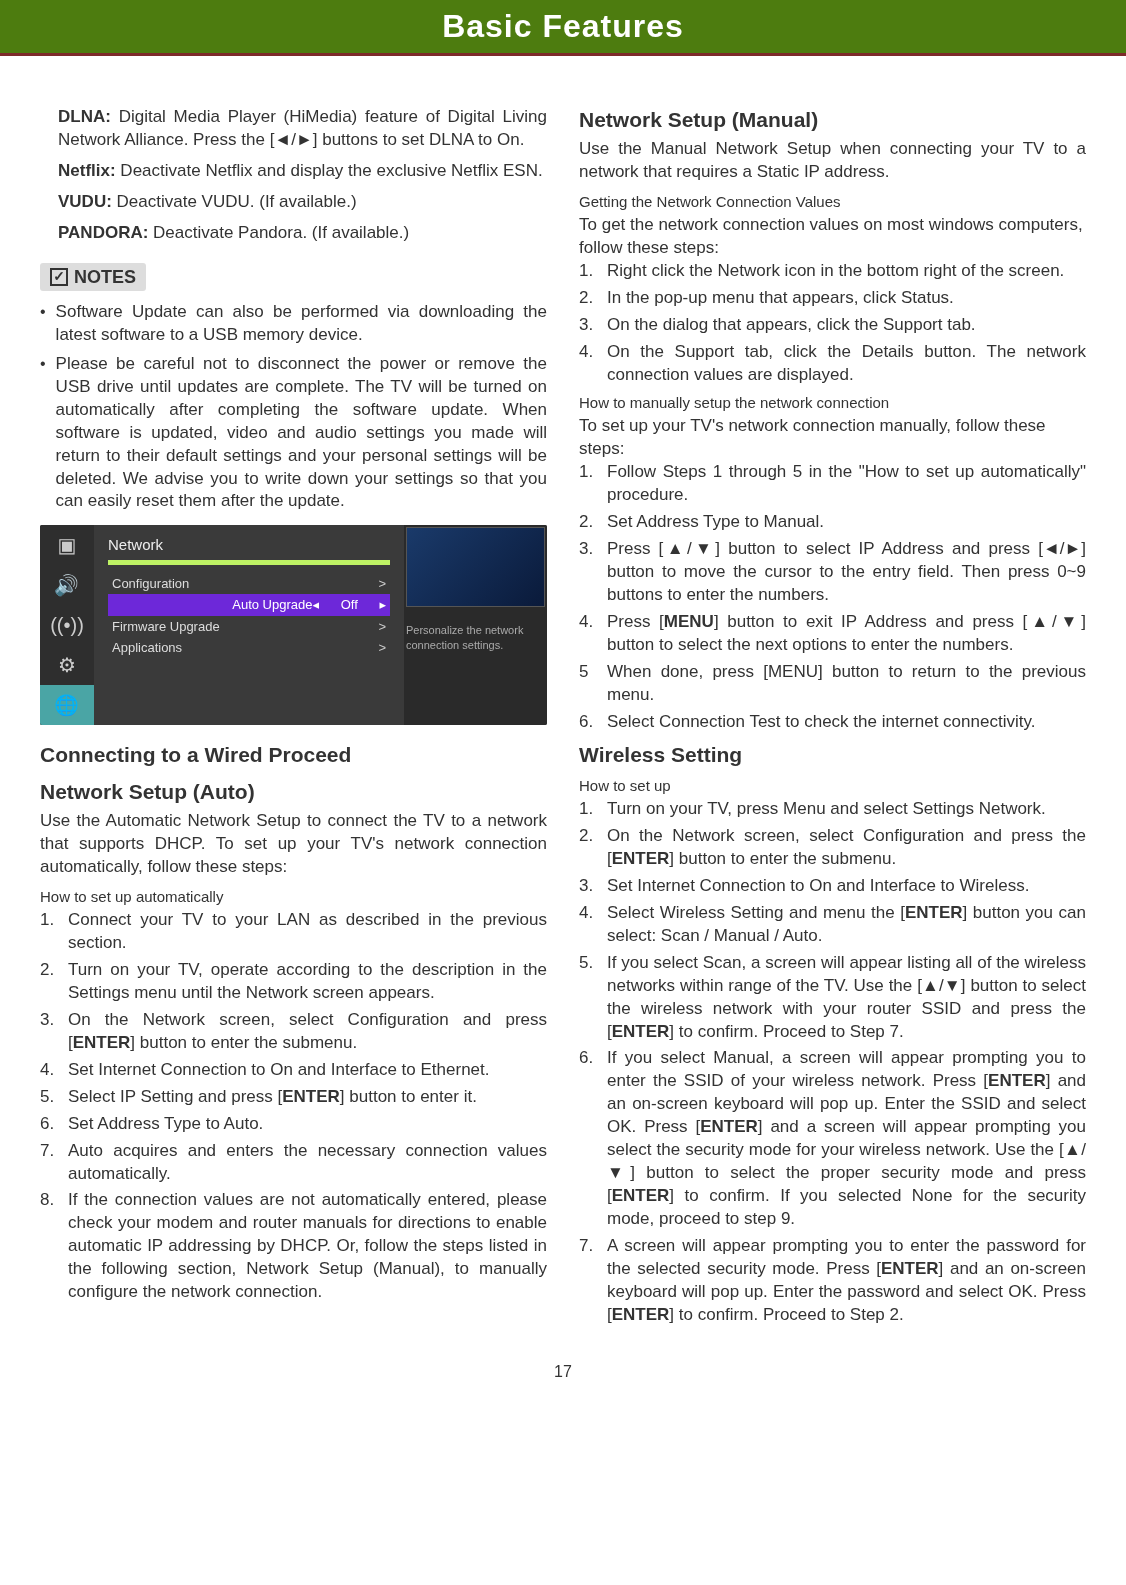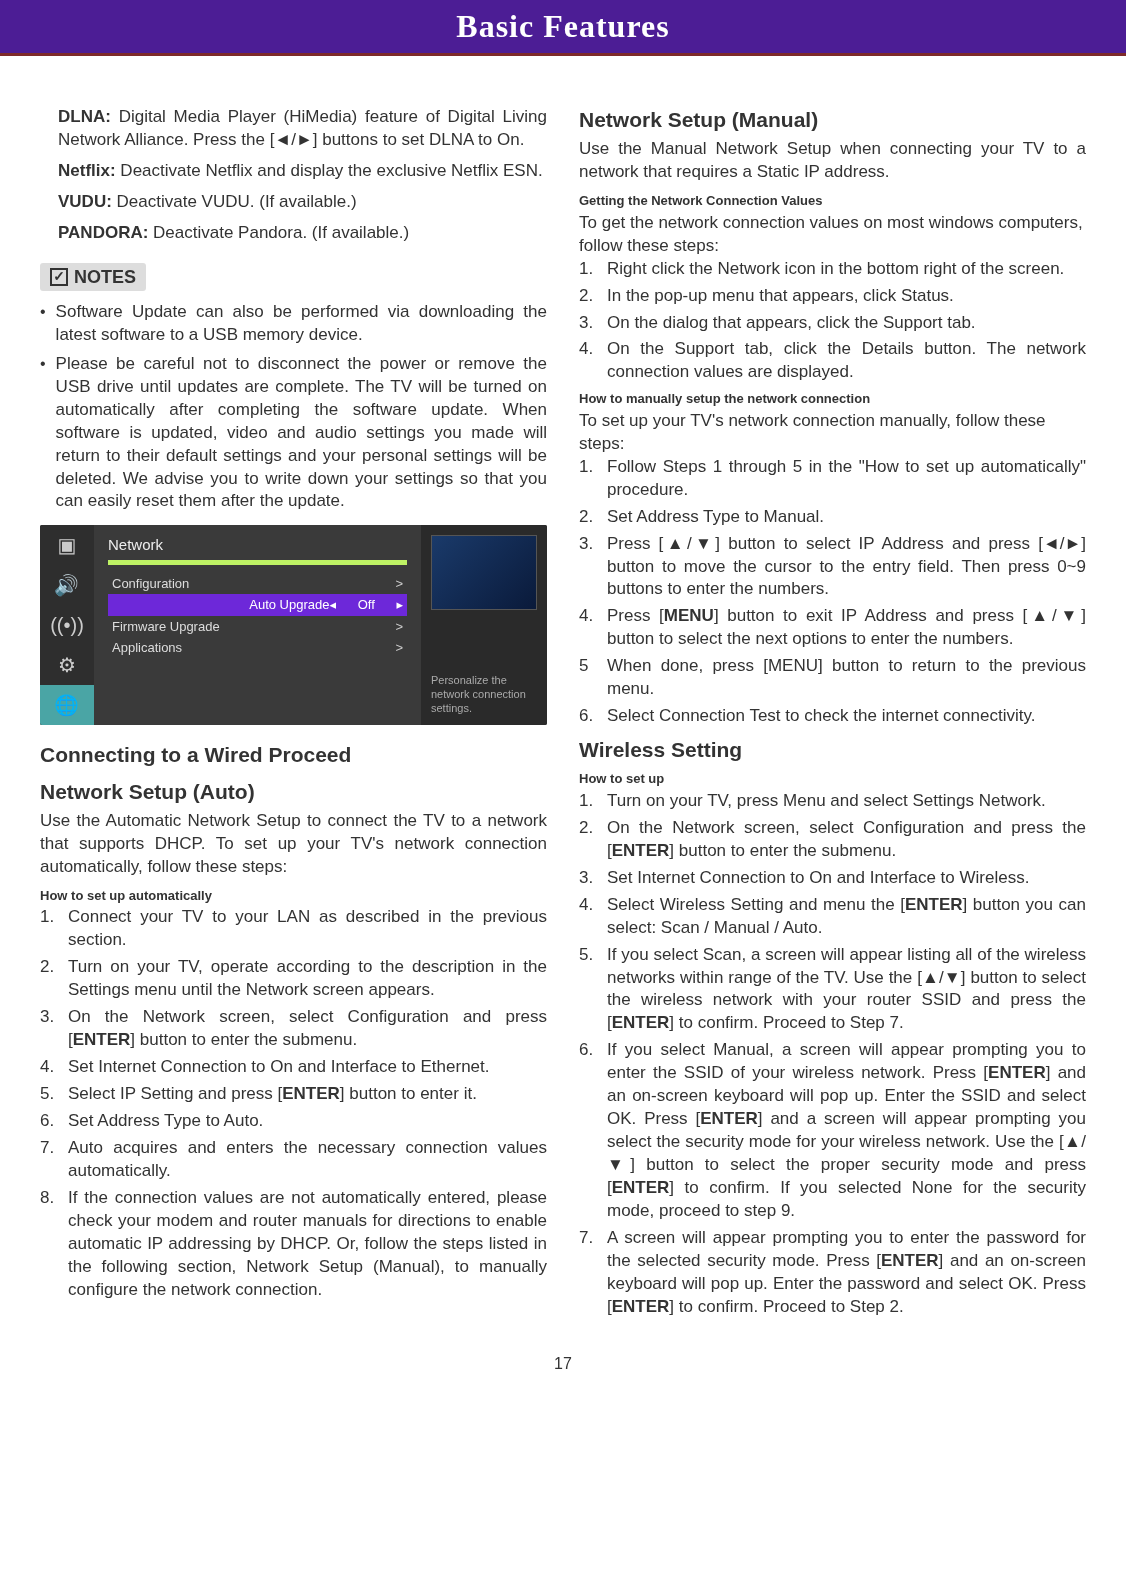--- a/index.html
+++ b/index.html
@@ -1,41 +1,41 @@
 <!DOCTYPE html>
 <html><head>
 <meta charset="utf-8">
 <style>
   * { margin: 0; padding: 0; box-sizing: border-box; }
   body { font-family: Arial, Helvetica, sans-serif; background: #fff; width: 1126px; margin: 0 auto; color: #333; }
-  .header { background: #4c1d95; color: #fff; text-align: center; font-size: 32px; font-weight: bold; padding: 8px 0; border-bottom: 3px solid #7d2a2a; letter-spacing: 1px; font-family: Liberation Serif, serif; }
+  .header { background: #4d7c0f; color: #fff; text-align: center; font-size: 32px; font-weight: bold; padding: 8px 0; border-bottom: 3px solid #7d2a2a; letter-spacing: 1px; }
   .content { display: flex; gap: 32px; padding: 50px 40px 20px 40px; font-size: 17px; line-height: 1.35; }
   .col { flex: 1; }
   .term { font-weight: bold; }
   .para { margin-bottom: 8px; text-align: justify; }
   .indent { padding-left: 18px; margin-bottom: 8px; text-align: justify; }
   .notes-box { display: inline-flex; align-items: center; background: #ddd; padding: 2px 10px; border-radius: 3px; margin: 10px 0; }
   .notes-box .check { width: 18px; height: 18px; border: 2px solid #333; margin-right: 6px; display: inline-flex; align-items: center; justify-content: center; font-size: 14px; font-weight: bold; }
   .notes-box .label { font-weight: bold; font-size: 18px; }
   .bullet { display: flex; margin-bottom: 6px; text-align: justify; }
   .bullet .dot { padding-right: 10px; font-size:16px;}
   .bullet .bt { flex: 1; text-align: justify; }
   .menu-img { background: #3a3a3a; display: flex; margin: 12px 0 16px 0; height: 200px; border-radius: 2px; overflow: hidden; font-size: 13px; color: #ddd; }
   .menu-sidebar { width: 54px; background: #2e2e2e; display: flex; flex-direction: column; }
   .menu-sidebar .mi { flex: 1; display: flex; align-items: center; justify-content: center; color: #ccc; font-size: 20px; }
   .menu-sidebar .mi.active { background: #4aa5a5; color: #fff; }
   .menu-main { flex: 1; padding: 10px 14px; position: relative; }
   .menu-title { font-size: 15px; color: #eee; border-bottom: 5px solid #bef264; padding-bottom: 4px; margin-bottom: 8px; }
   .menu-row { display: flex; justify-content: space-between; align-items: center; padding: 2px 4px; font-size: 13px; }
   .menu-row.sel { background: #6d28d9; color: #fff; justify-content: flex-end; }
-  .menu-right { width: 126px; background: #2a2a2a; padding: 10px; display: flex; flex-direction: column; gap: 47px; }
+  .menu-right { width: 143px; background: #2a2a2a; padding: 2px; display: flex; flex-direction: column; }
   .menu-thumb { width: 100%; height: 80px; background: linear-gradient(135deg, #1a3a6a, #0a1a3a); border: 1px solid #555; margin-bottom: 16px; }
   .menu-desc { font-size: 11px; color: #aaa; line-height: 1.3; }
   h2.section { font-size: 21px; font-weight: bold; margin: 8px 0 4px 0; }
-  .sub { font-weight: bold; margin: 6px 0 2px 0; font-size: 13px; }
+  .sub { font-weight: normal; margin: 6px 0 2px 0; font-size: 15px; }
   .ol-item { display: flex; margin-bottom: 4px; text-align: justify; }
   .ol-item .num { width: 28px; flex-shrink: 0; }
   .ol-item .ot { flex: 1; text-align: justify; }
   .page-num { text-align: center; padding: 12px 0 20px 0; font-size: 16px; color: #333; }
   .arrow { font-family: Arial; }
   .gt { color: #ccc; font-size:13px;}
 
 </style>
 </head>
 <body>

